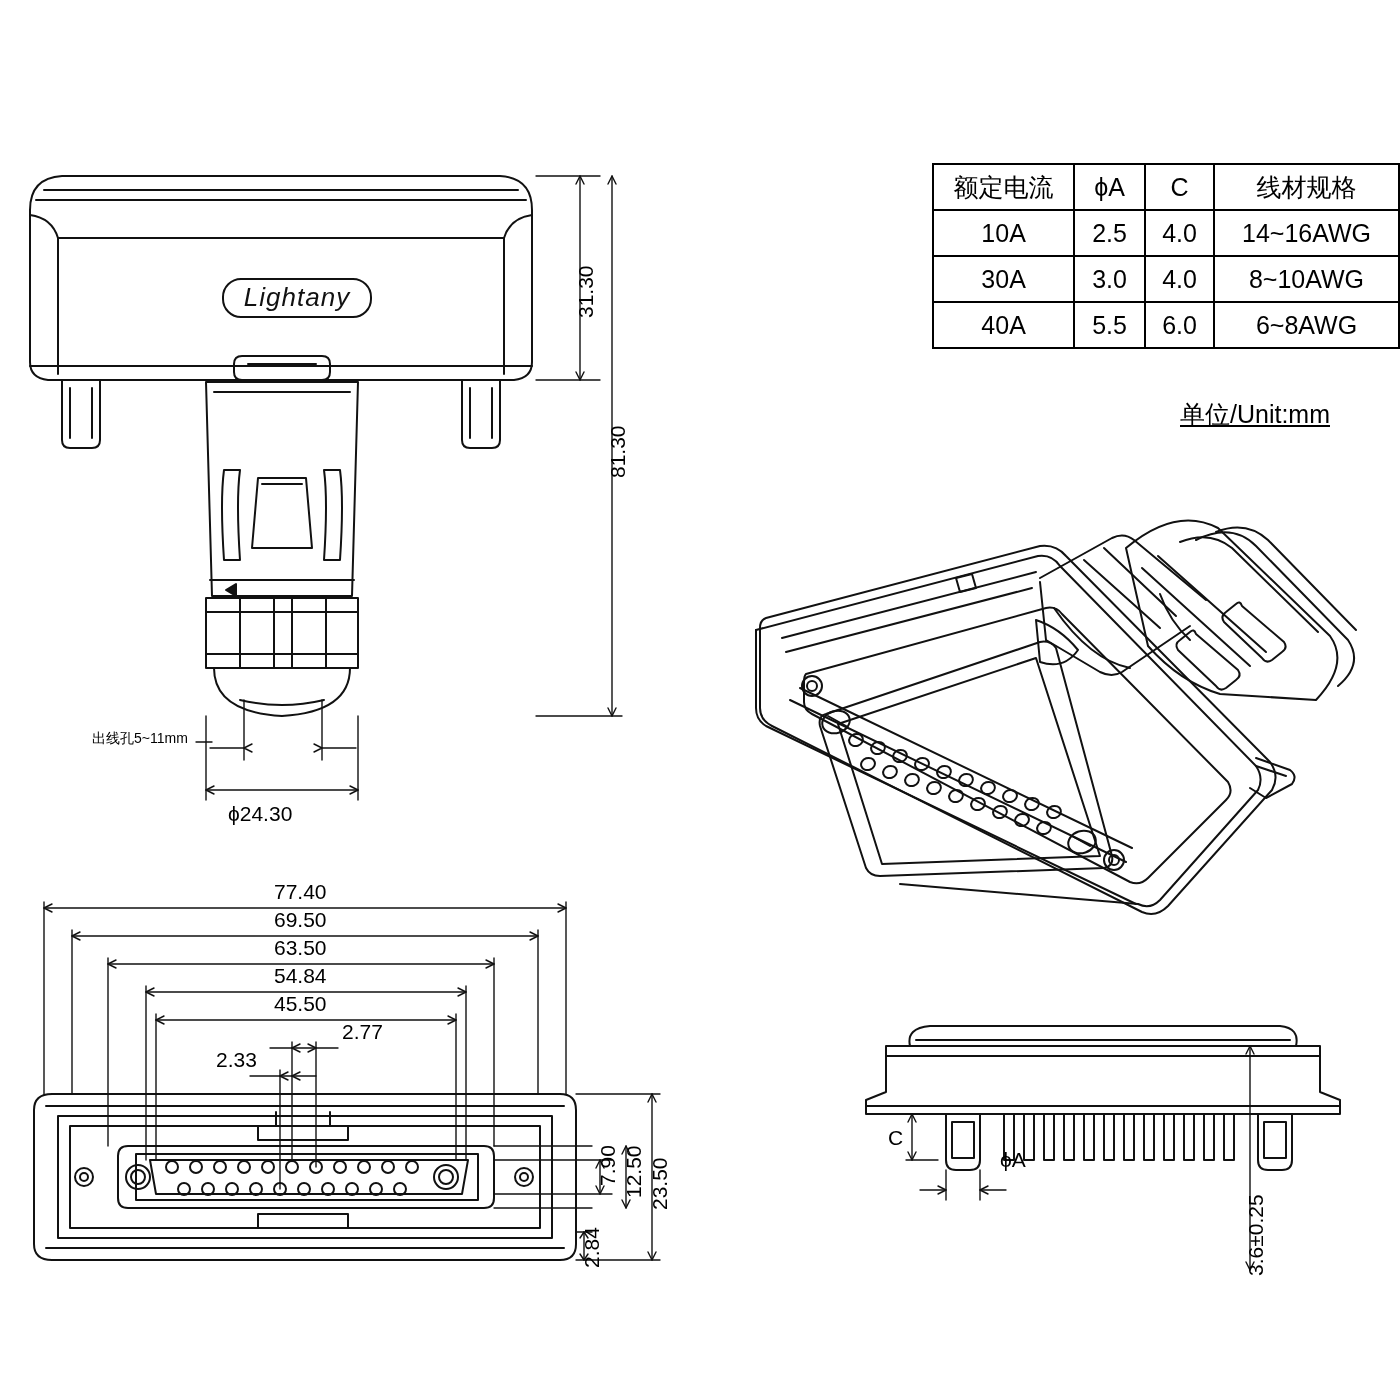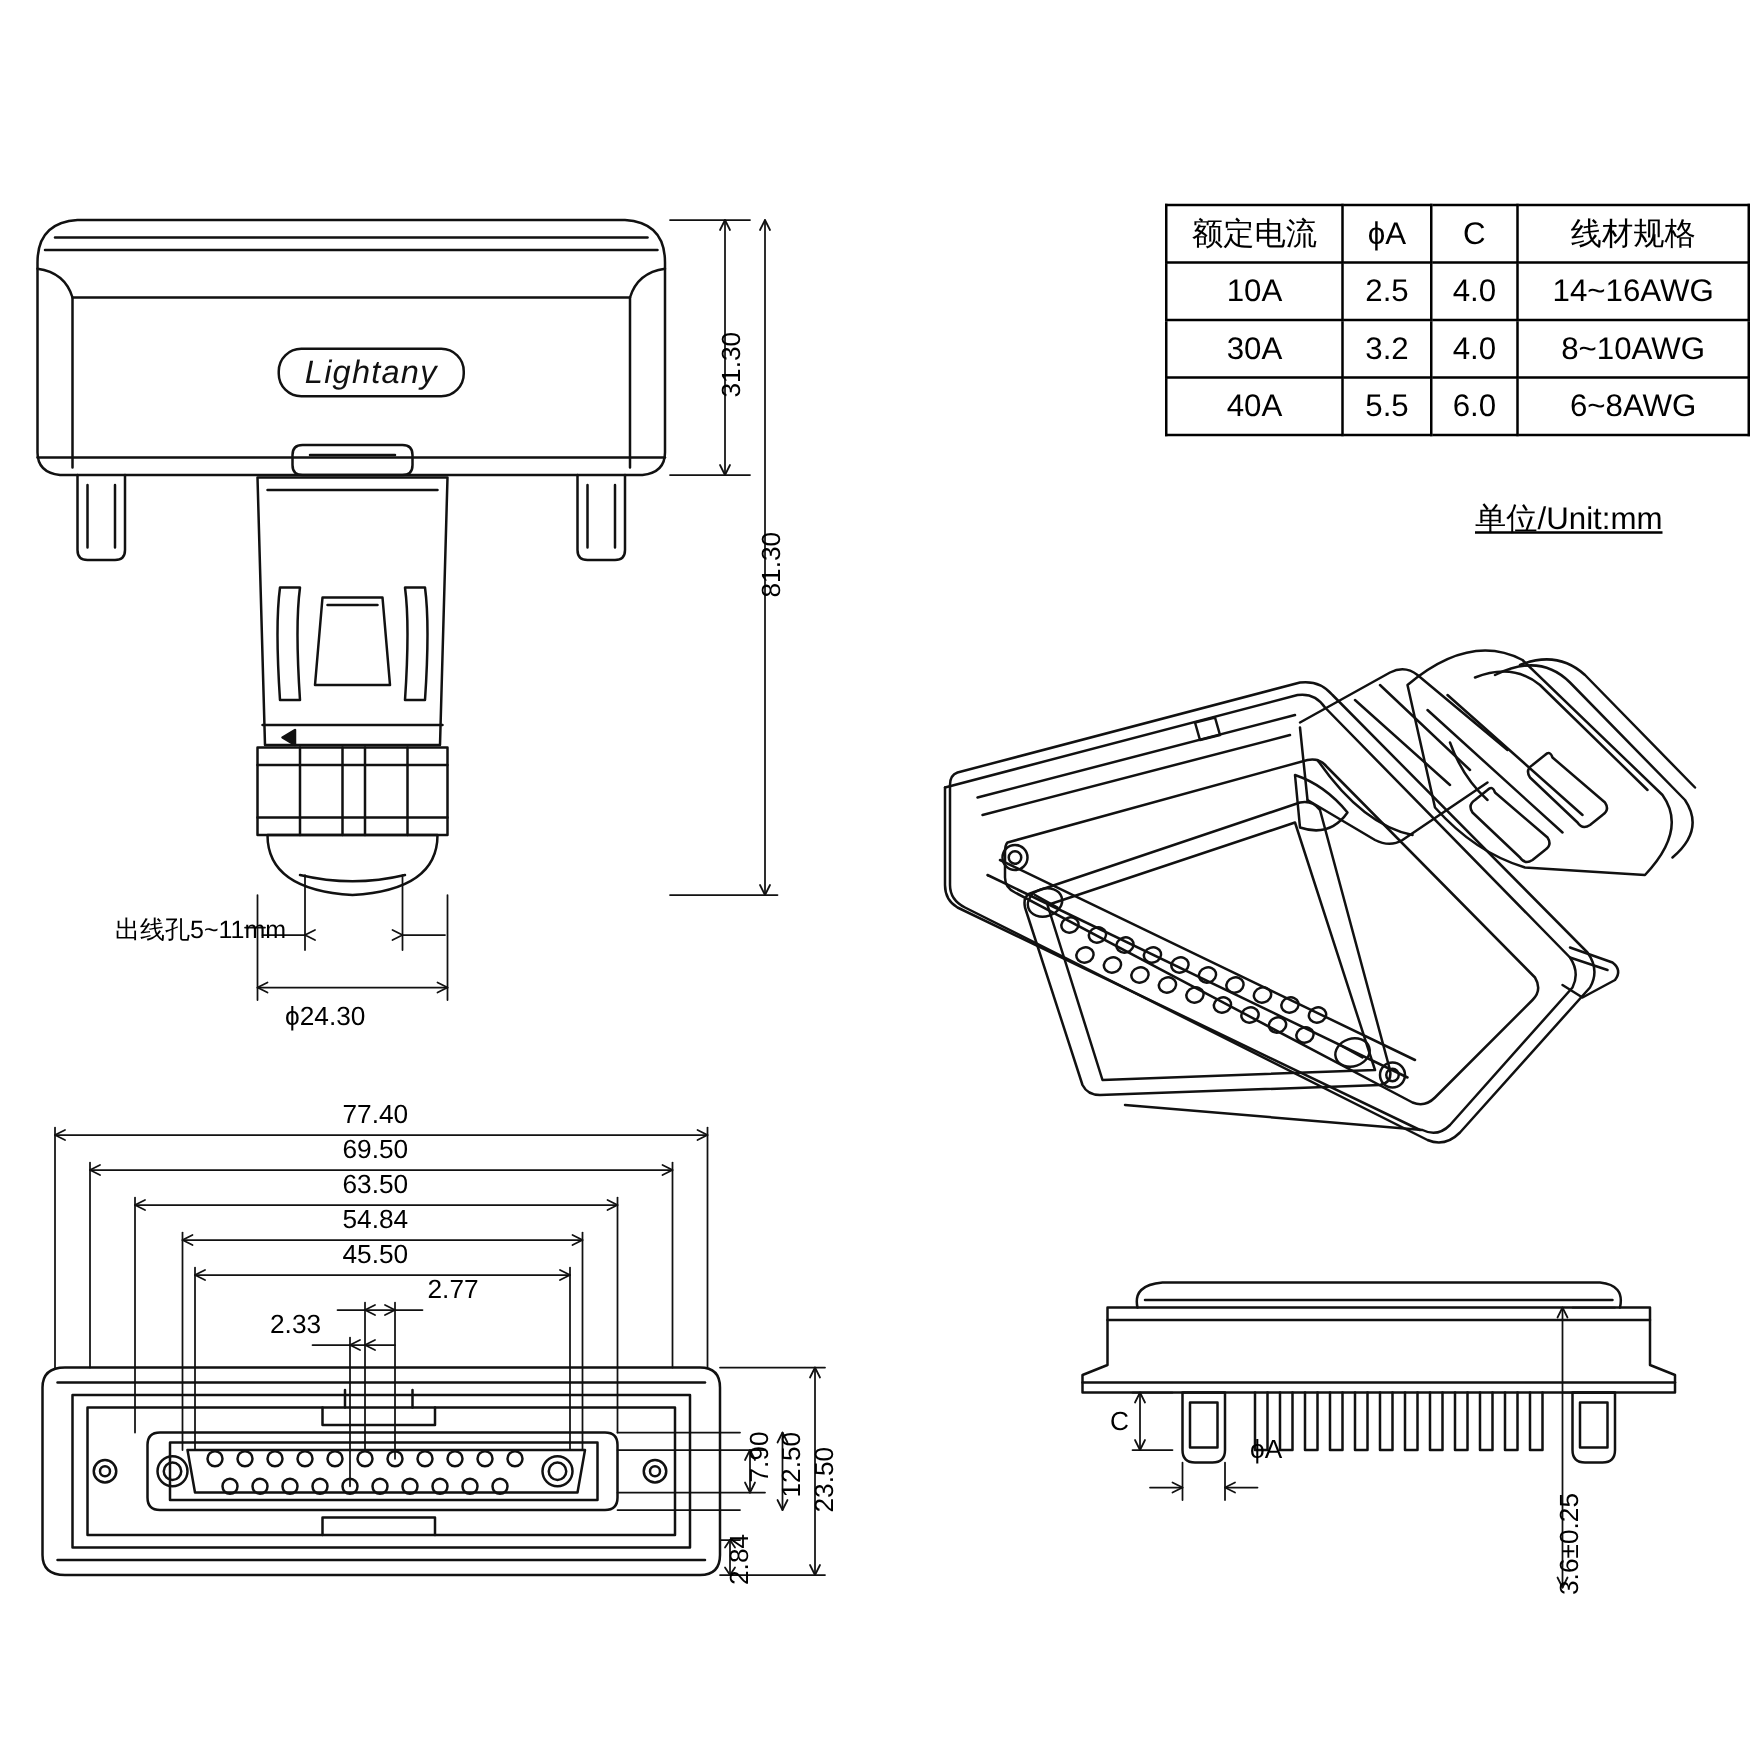--- a/index.html
+++ b/index.html
@@ -55,21 +55,21 @@
     font-size: 25px;
     white-space: nowrap;
     text-decoration: underline;
   }
   .lbl {
     position: absolute;
     font-size: 21px;
     white-space: nowrap;
     font-family: "Liberation Sans", sans-serif;
   }
-  .lbl.small { font-size: 20px; }
+  .lbl.small { font-size: 14px; }
   .lbl.rot90 {
     transform: rotate(-90deg);
     transform-origin: left top;
   }
   .brand {
     position: absolute;
     left: 222px;
     top: 278px;
     width: 146px;
     height: 36px;
@@ -419,21 +419,21 @@
       <th class="c3">线材规格</th>
     </tr>
     <tr>
       <td>10A</td>
       <td>2.5</td>
       <td>4.0</td>
       <td>14~16AWG</td>
     </tr>
     <tr>
       <td>30A</td>
-      <td>3.2</td>
+      <td>3.0</td>
       <td>4.0</td>
       <td>8~10AWG</td>
     </tr>
     <tr>
       <td>40A</td>
       <td>5.5</td>
       <td>6.0</td>
       <td>6~8AWG</td>
     </tr>
   </tbody>

